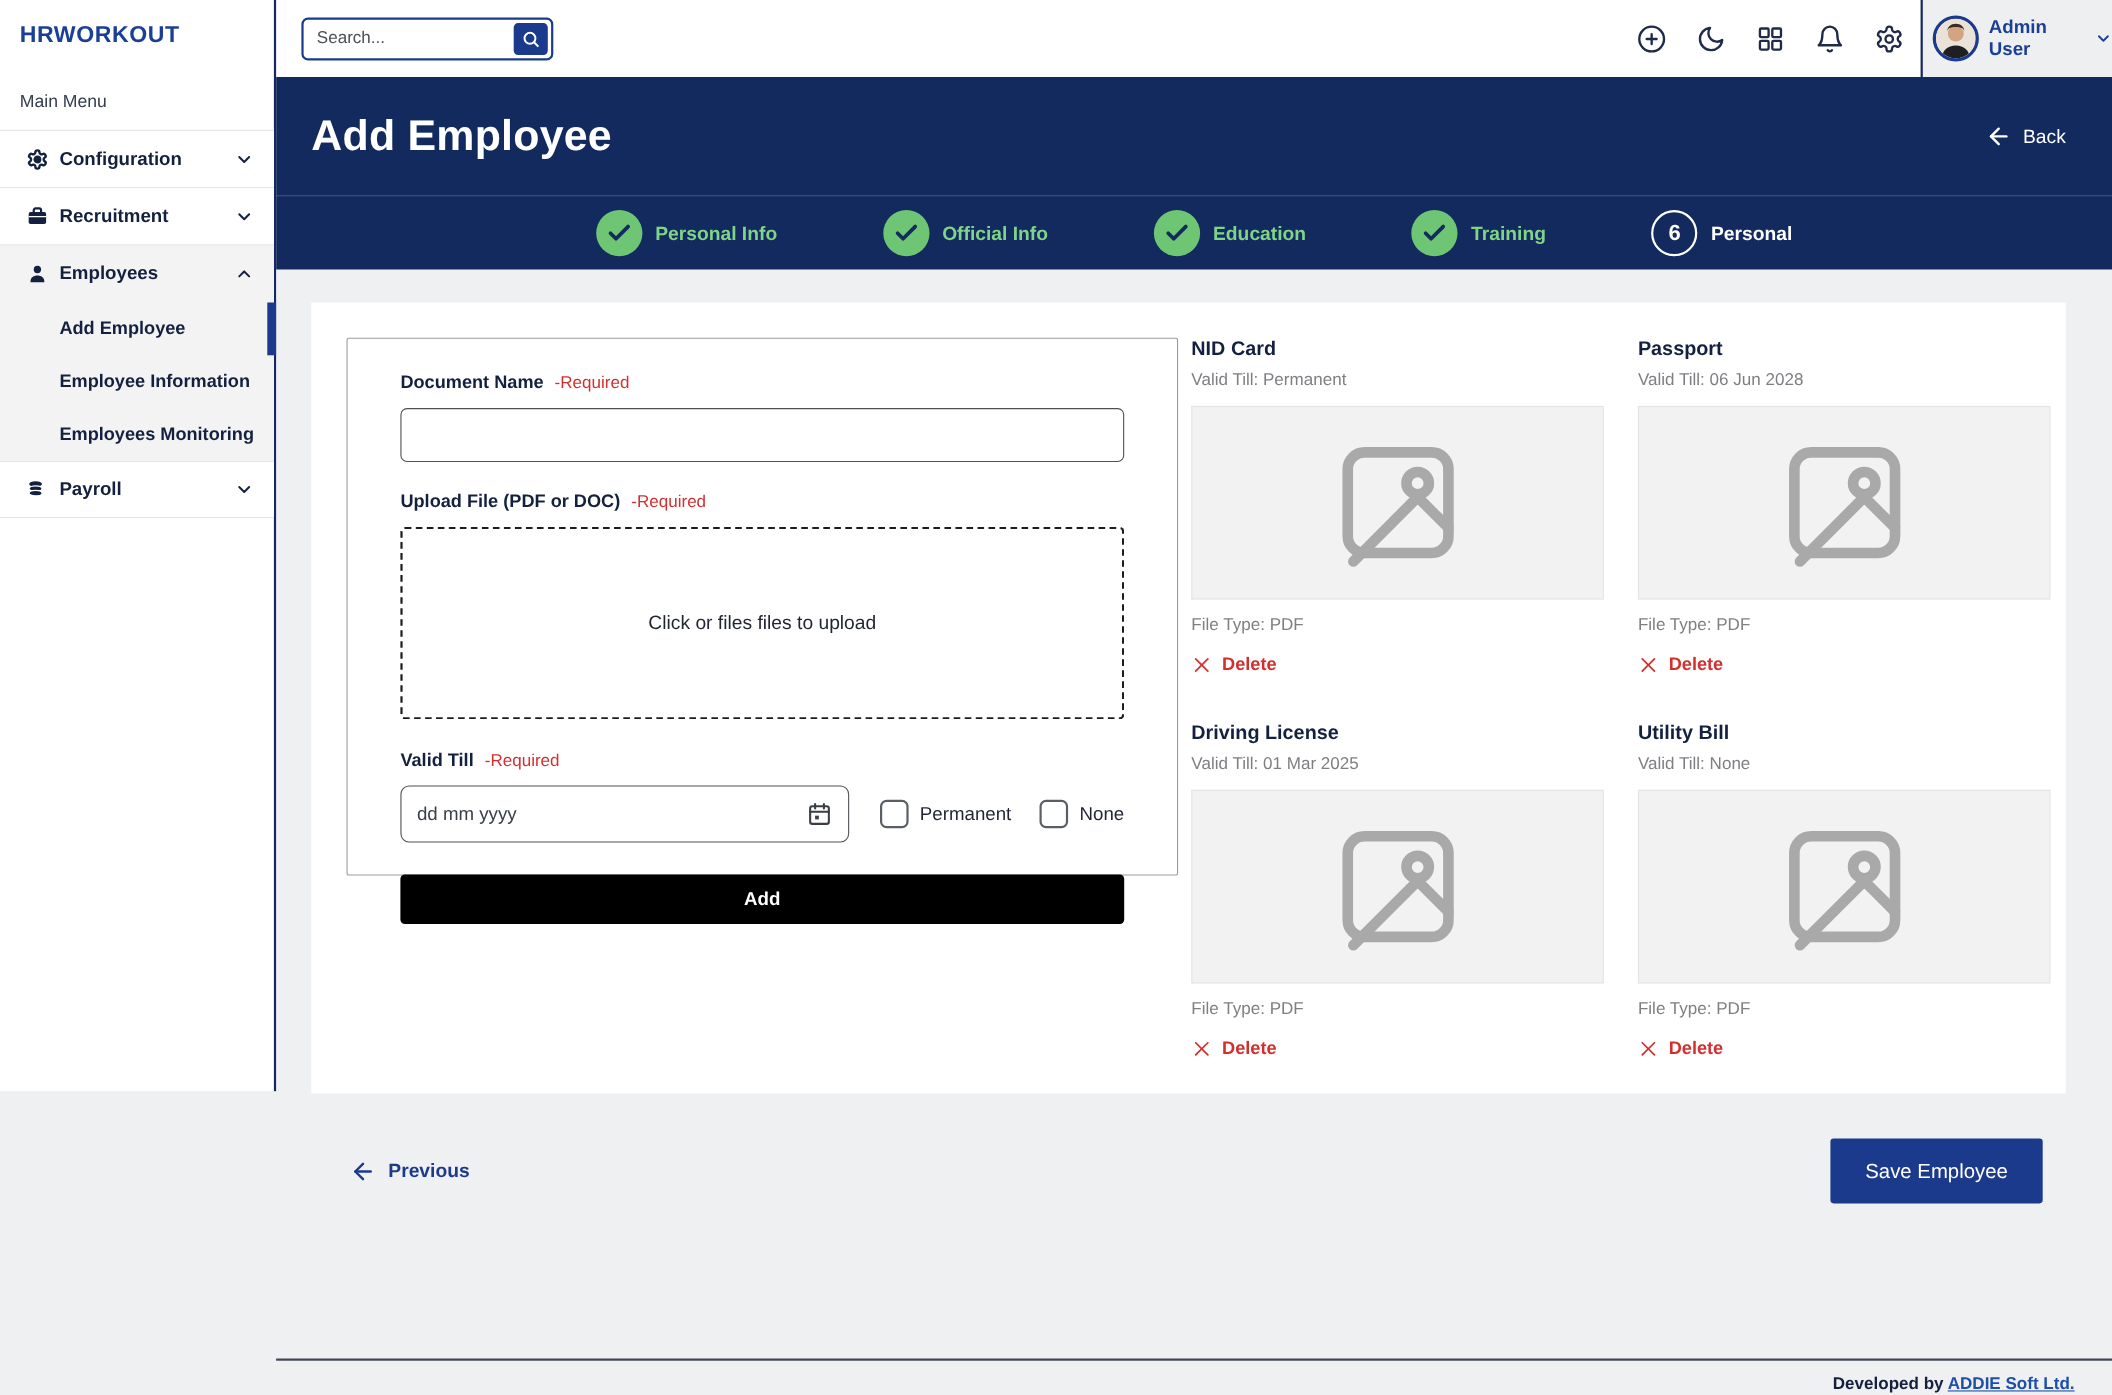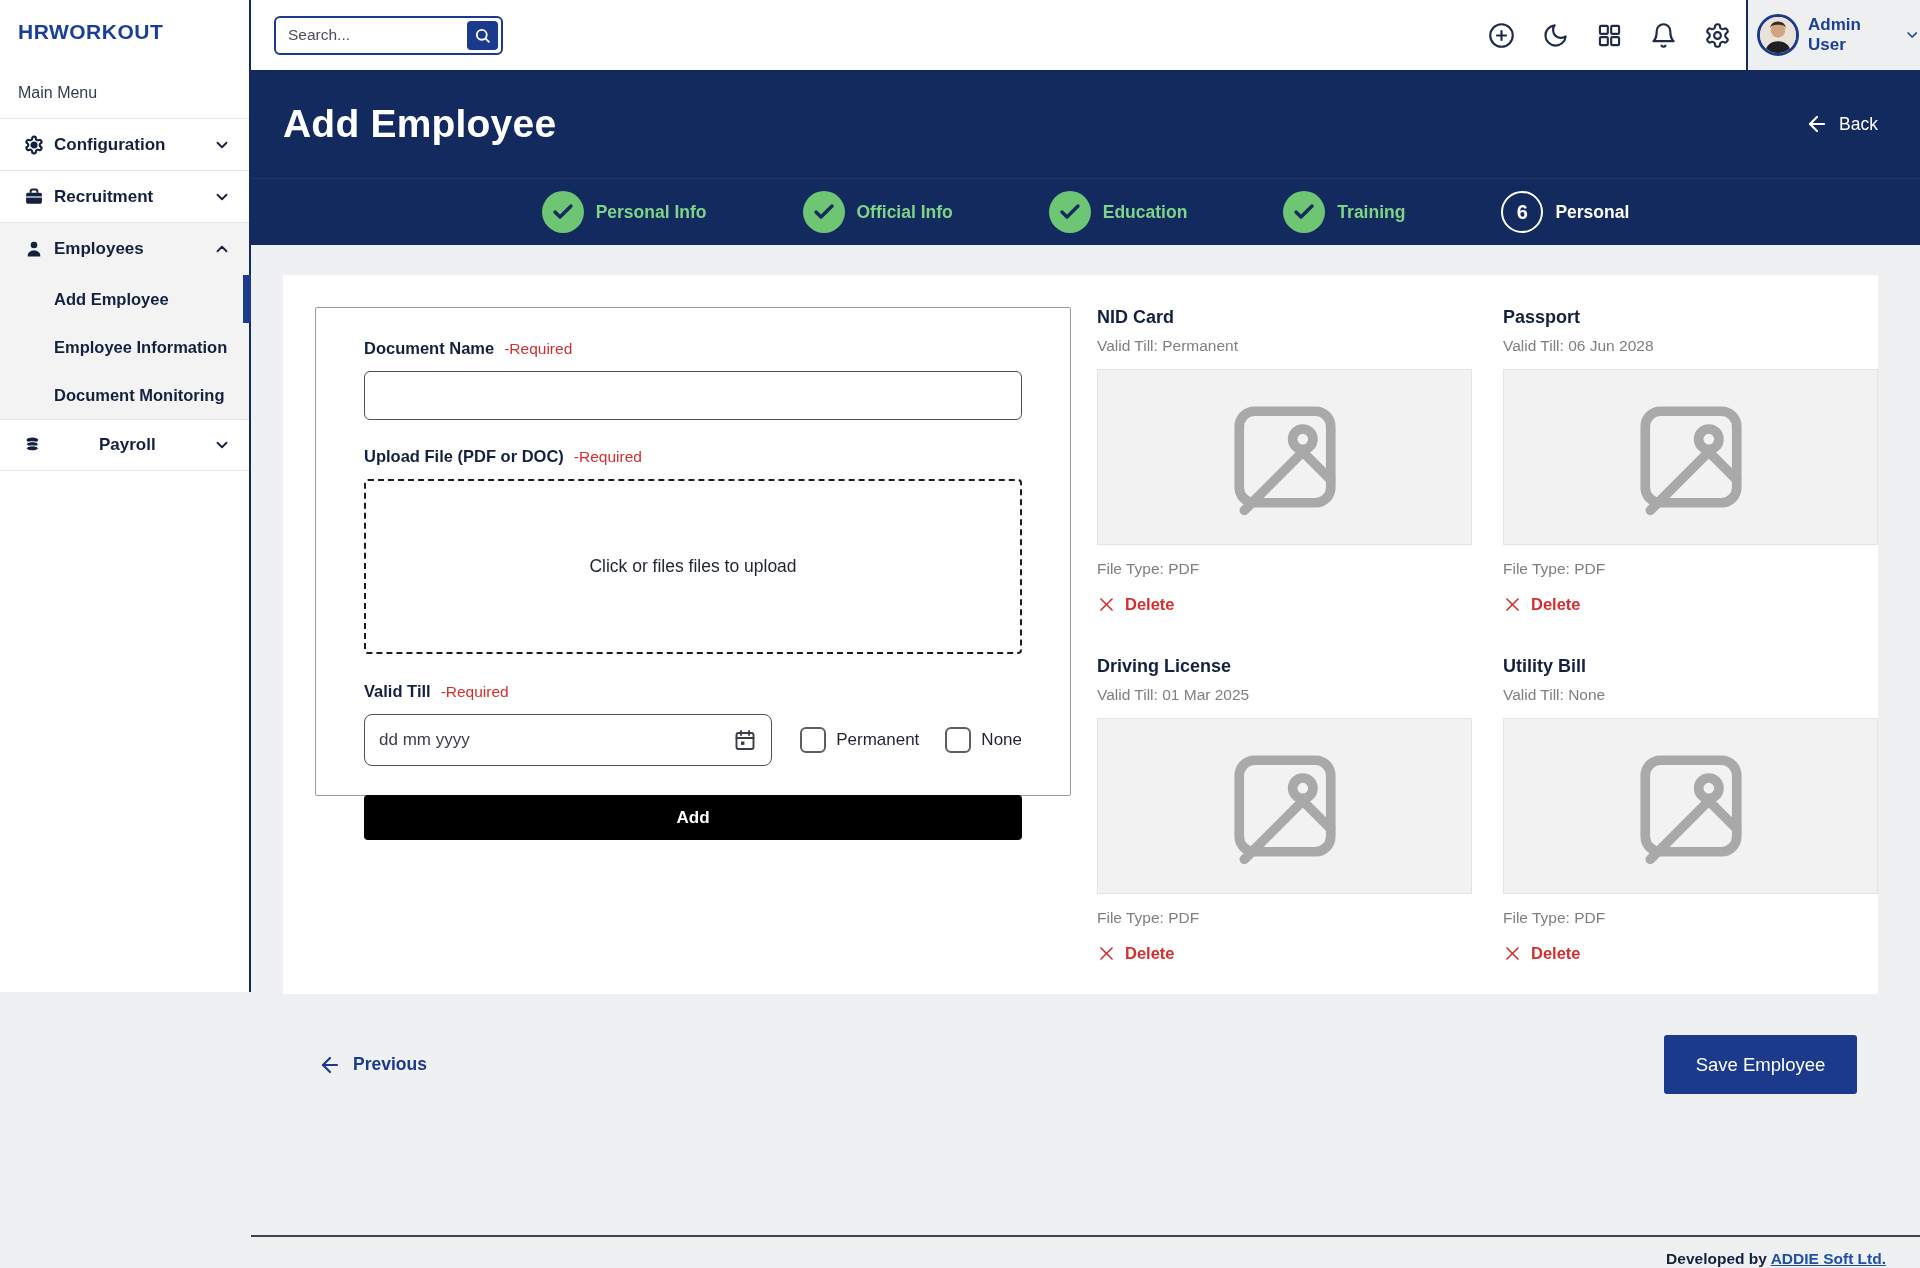--- a/index.html
+++ b/index.html
@@ -25,21 +25,21 @@
   .nav-item .nav-icon { width:20px; height:20px; margin-right:10px; display:flex; align-items:center; }
   .nav-label { font-size:17px; font-weight:bold; color:#13213f; flex:1; }
   .nav-chevron { width:18px; height:18px; color:#13213f; }
   .employees-block { background:#f3f3f4; border-top:1px solid #e3e4e6; }
   .employees-block .nav-item { border-top:none; background:transparent; }
   .sub-item { display:flex; align-items:center; height:48px; padding-left:54px; cursor:pointer; position:relative; }
   .sub-label { font-size:16.5px; font-weight:bold; color:#13213f; }
   .sub-item.active::after {
     content:""; position:absolute; right:-2px; top:0; width:8px; height:100%; background:#1b3a8c;
   }
-  .nav-item.last { border-bottom:1px solid #e3e4e6;gap:45px; }
+  .nav-item.last { border-bottom:1px solid #e3e4e6; }
   
   .main-col { margin-left:251px; height:1268px; display:flex; flex-direction:column; }
   
   .topbar { height:70px; background:#ffffff; display:flex; align-items:center; position:relative; flex:0 0 auto; }
   .search-wrap {
     margin-left:23px; width:229px; height:39px; border:2px solid #1b3a8c; border-radius:6px;
     display:flex; align-items:center; background:#fff; padding-left:12px; position:relative;
   }
   .search-input { border:none; outline:none; flex:1; font-size:15.5px; color:#333; font-family:inherit; background:transparent; width:120px; }
   .search-input::placeholder { color:#4a4f55; }
@@ -104,21 +104,21 @@
   .checkbox-item { display:flex; align-items:center; gap:10px; cursor:pointer; }
   .checkbox {
     width:26px; height:26px; border:2.5px solid #5a5f66; border-radius:6px; background:#fff; cursor:pointer;
   }
   .checkbox-label { font-size:17px; color:#1f2430; }
   .add-btn {
     margin-top:29px; width:100%; height:45px; background:#000000; color:#fff; font-size:17px; font-weight:bold;
     border:none; border-radius:4px; cursor:pointer; font-family:inherit;
   }
   
-  .docs-grid { margin-left:26px; display:grid; grid-template-columns:375px 375px; column-gap:31px; row-gap:42px; align-content:start; }
+  .docs-grid { margin-left:12px; display:grid; grid-template-columns:375px 375px; column-gap:31px; row-gap:42px; align-content:start; }
   .doc-card { }
   .doc-title { font-size:18px; font-weight:bold; color:#13213f; }
   .doc-sub { font-size:15.5px; color:#7d7f83; margin-top:9px; }
   .doc-thumb {
     margin-top:14px; height:176px; background:#f2f2f2; border:1px solid #e4e4e4;
     display:flex; align-items:center; justify-content:center;
   }
   .doc-thumb svg { width:122px; height:122px; color:#a9a9a9; }
   .doc-filetype { font-size:15.5px; color:#7d7f83; margin-top:15px; }
   .doc-delete { display:flex; align-items:center; gap:9px; margin-top:17px; cursor:pointer; width:max-content; }
@@ -186,21 +186,21 @@
           <polyline points="6 15 12 9 18 15"></polyline>
         </svg>
     </div>
     <div class="sub-item active">
       <span class="sub-label">Add Employee</span>
     </div>
     <div class="sub-item">
       <span class="sub-label">Employee Information</span>
     </div>
     <div class="sub-item">
-      <span class="sub-label">Document Monitoring</span>
+      <span class="sub-label">Employees Monitoring</span>
     </div>
   </div>
 
   <div class="nav-item last">
     <span class="nav-icon">
       <svg viewBox="0 0 24 24" fill="#13213f">
           <ellipse cx="10" cy="6" rx="7" ry="3"></ellipse>
           <ellipse cx="10" cy="11" rx="7" ry="3" stroke="#ffffff" stroke-width="1.2"></ellipse>
           <ellipse cx="10" cy="16" rx="7" ry="3" stroke="#ffffff" stroke-width="1.2"></ellipse>
         </svg>

